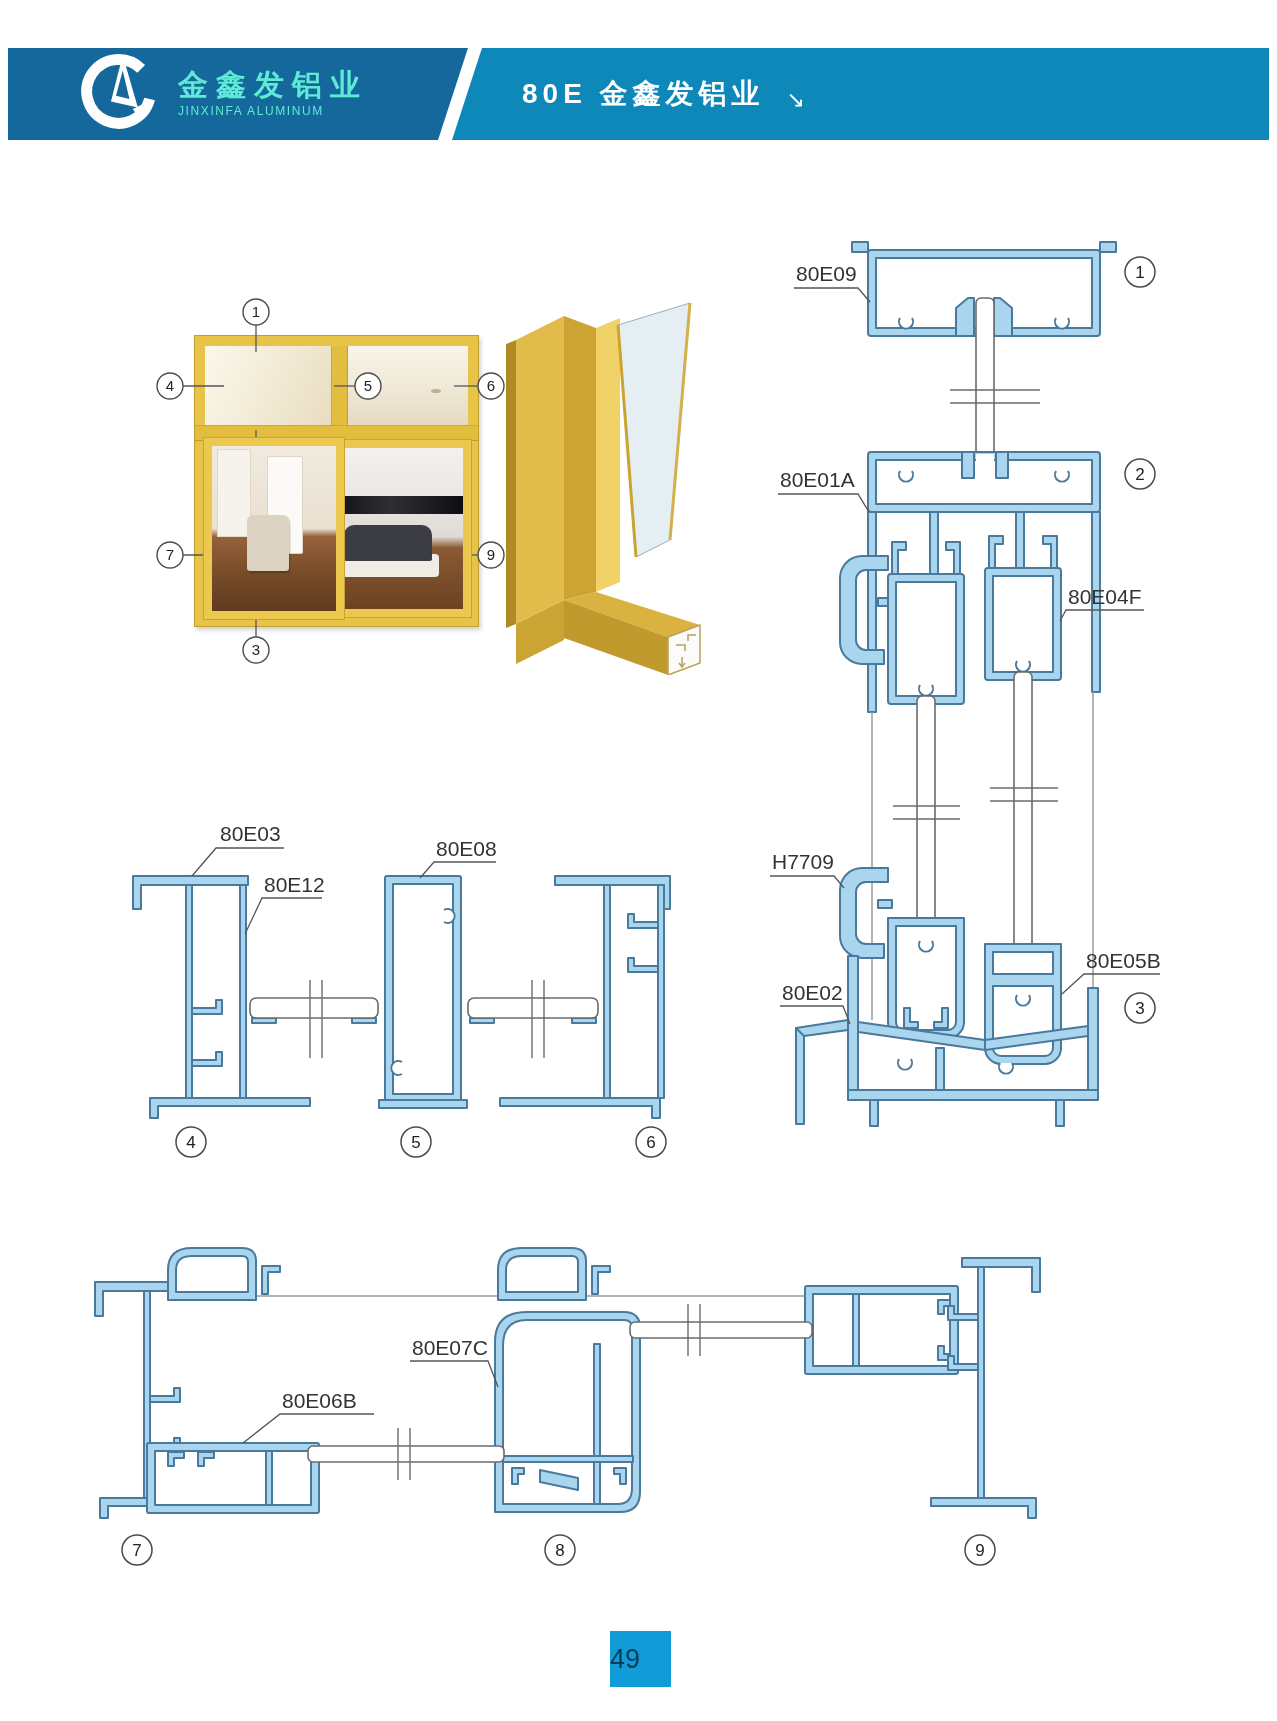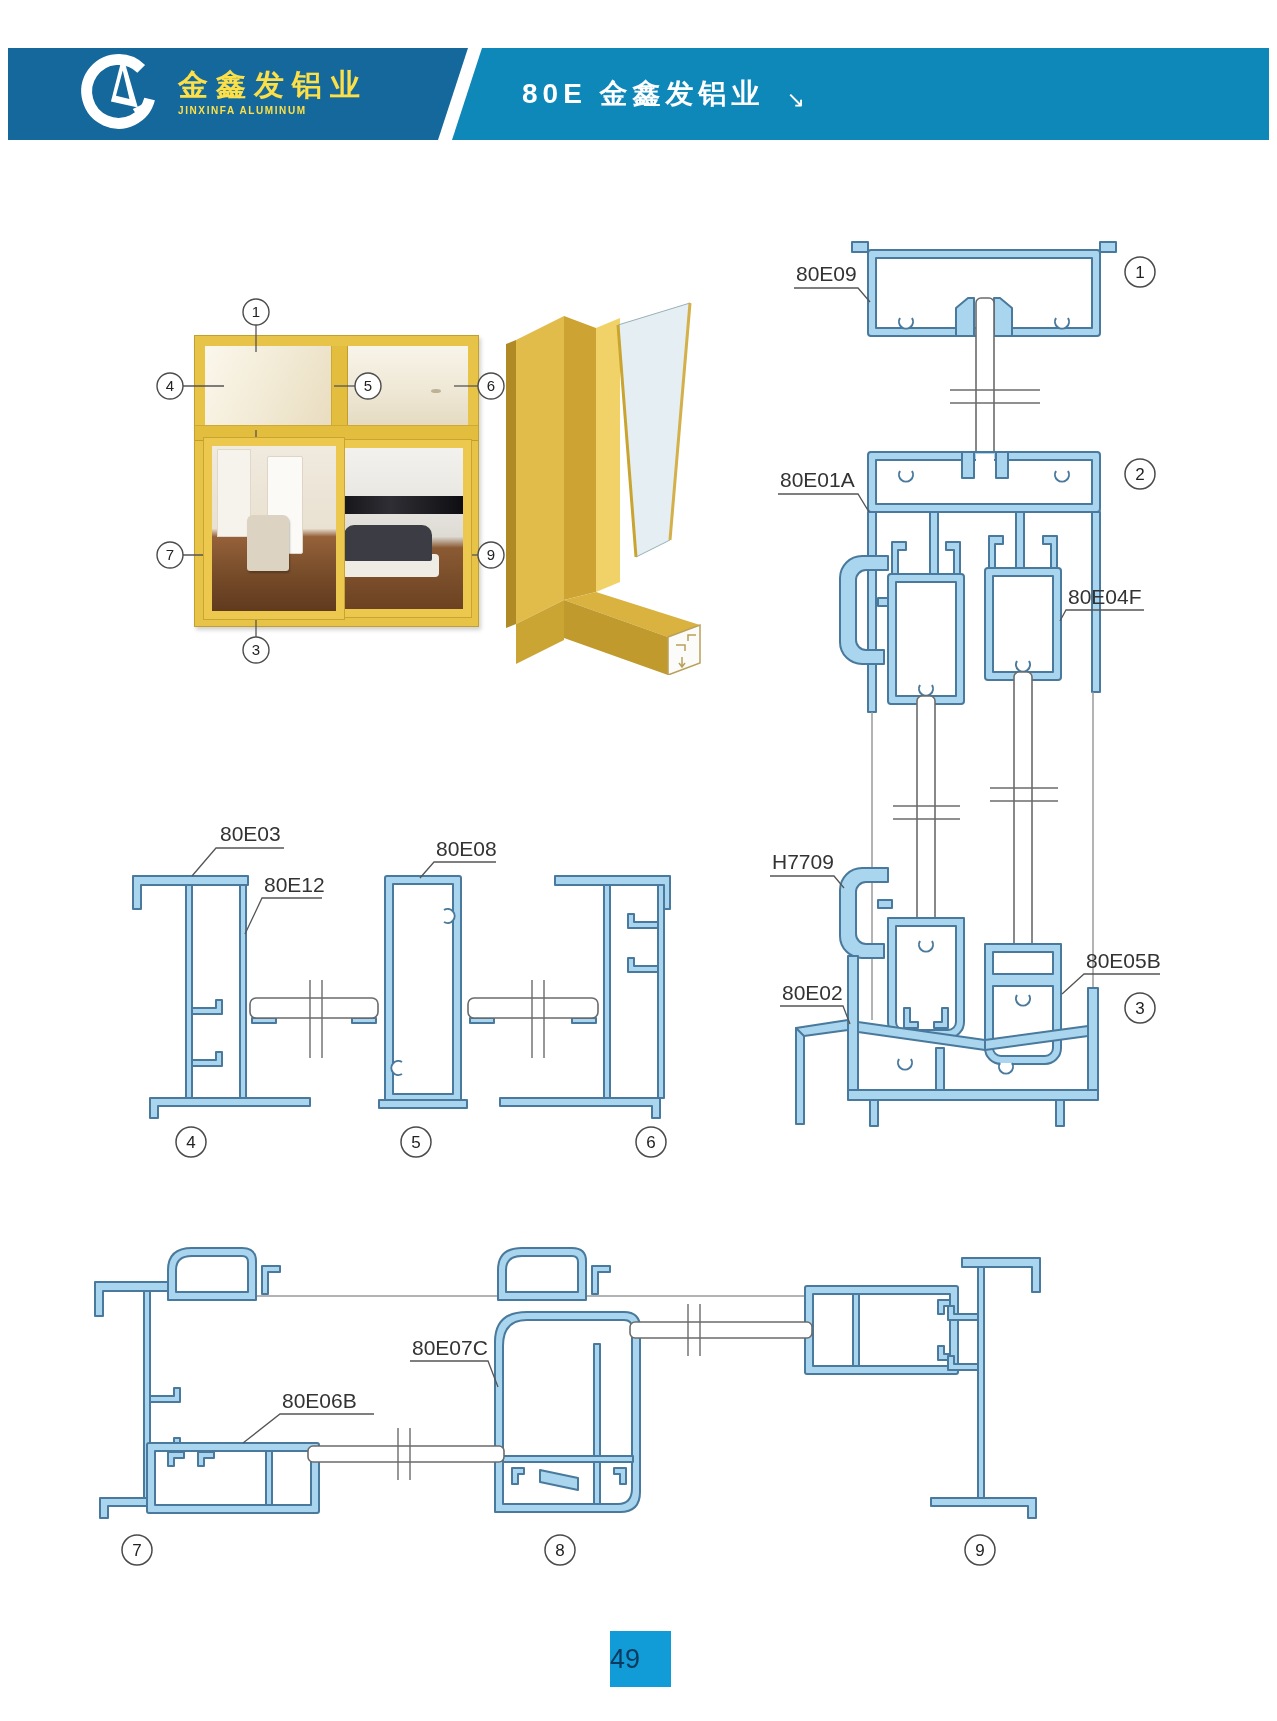--- a/index.html
+++ b/index.html
@@ -6,23 +6,23 @@
   .page{position:relative;width:1277px;height:1721px;background:#fff;overflow:hidden;
         font-family:"Liberation Sans",sans-serif;}
   
   .hdr-left{position:absolute;left:8px;top:48px;width:460px;height:92px;background:#15689c;
             clip-path:polygon(0 0,100% 0,calc(100% - 30px) 100%,0 100%);
             display:flex;align-items:center;}
   .hdr-right{position:absolute;left:452px;top:48px;width:817px;height:92px;background:#0e87b9;
             clip-path:polygon(30px 0,100% 0,100% 100%,0 100%);
             display:flex;align-items:center;}
   .logo{margin-left:60px;width:96px;height:84px;flex:none;}
-  .brand-text{margin-left:14px;color:#fde047;}
+  .brand-text{margin-left:14px;color:#5eead4;}
   .brand-cn{font-size:30px;font-weight:bold;letter-spacing:8px;line-height:34px;}
-  .brand-en{font-size:10px;font-weight:bold;letter-spacing:1.6px;line-height:18px;}
+  .brand-en{font-size:12px;font-weight:normal;letter-spacing:1.6px;line-height:18px;}
   .series-title{margin-left:70px;color:#fff;font-size:28px;font-weight:bold;letter-spacing:5px;}
   .series-arrow{margin-left:22px;color:#fff;font-size:22px;transform:translateY(6px);}
   .badges{position:absolute;right:0;top:0;width:365px;height:92px;}
   
   .winphoto{position:absolute;left:194px;top:335px;width:283px;height:290px;background:#e7c448;
             border:1px solid #c2a02f;box-shadow:2px 3px 4px rgba(0,0,0,.18);}
   .winphoto .pane{position:absolute;}
   .pane-tl{left:10px;top:10px;width:126px;height:79px;background:linear-gradient(115deg,#fbf7ec 0%,#f3ecd8 45%,#e9ddc0 100%);}
   .pane-tr{left:151px;top:10px;width:122px;height:79px;background:linear-gradient(180deg,#f8f4e9 0%,#efe8d6 55%,#e5dbc2 100%);}
   .bar-transom{position:absolute;left:0;top:89px;width:283px;height:14px;background:#e3bd3e;border-top:1px solid #cfa932;border-bottom:1px solid #c29d2b;}

